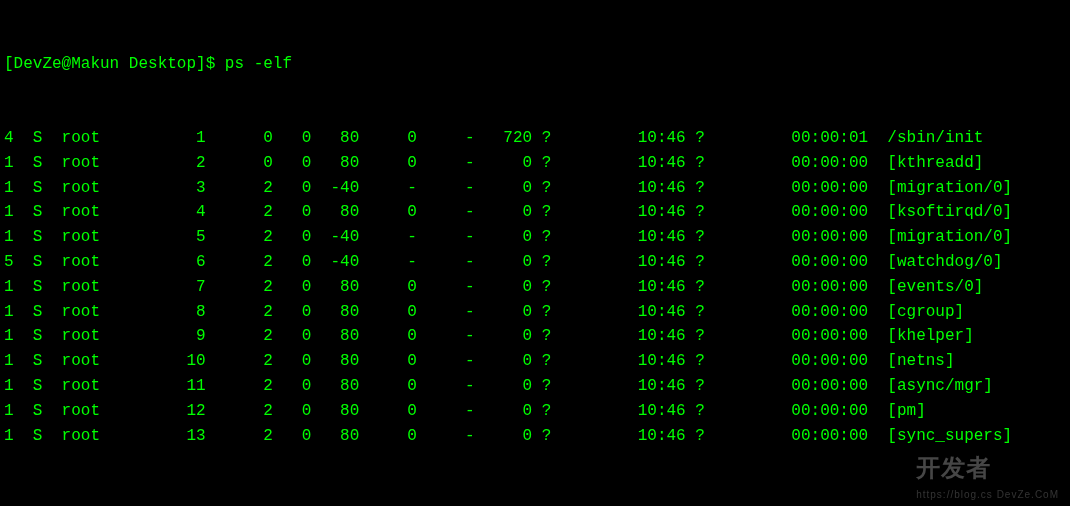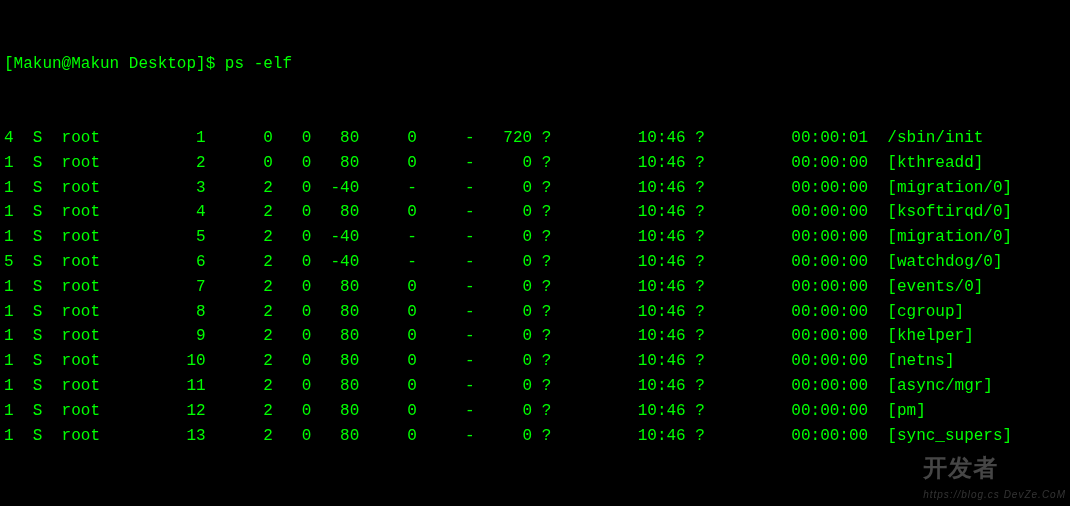--- a/index.html
+++ b/index.html
@@ -20,42 +20,41 @@
     white-space: pre;
   }
   .prompt-line {
     white-space: pre;
   }
   .row {
     white-space: pre;
   }
   .watermark {
     position: absolute;
-    right: 4px;
+    right: 11px;
     bottom: 4px;
     color: rgba(200,200,200,0.35);
     font-family: sans-serif;
     font-size: 24px;
     font-weight: 600;
     letter-spacing: 1px;
     pointer-events: none;
   }
   .watermark small {
     display: block;
     font-size: 10px;
     font-weight: 400;
     color: rgba(200,200,200,0.25);
     text-align: right;
-    font-style: italic;
   }
 </style>
 </head>
 <body>
 
 <div class="terminal">
-  <div class="prompt-line"><span>[Makun@Makun Desktop]$ </span><span>ps -elf</span></div>
+  <div class="prompt-line"><span>[DevZe@Makun Desktop]$ </span><span>ps -elf</span></div>
   <div id="rows-container"><div class="row">4  S  root          1      0   0   80     0     -   720 ?         10:46 ?         00:00:01  /sbin/init</div><div class="row">1  S  root          2      0   0   80     0     -     0 ?         10:46 ?         00:00:00  [kthreadd]</div><div class="row">1  S  root          3      2   0  -40     -     -     0 ?         10:46 ?         00:00:00  [migration/0]</div><div class="row">1  S  root          4      2   0   80     0     -     0 ?         10:46 ?         00:00:00  [ksoftirqd/0]</div><div class="row">1  S  root          5      2   0  -40     -     -     0 ?         10:46 ?         00:00:00  [migration/0]</div><div class="row">5  S  root          6      2   0  -40     -     -     0 ?         10:46 ?         00:00:00  [watchdog/0]</div><div class="row">1  S  root          7      2   0   80     0     -     0 ?         10:46 ?         00:00:00  [events/0]</div><div class="row">1  S  root          8      2   0   80     0     -     0 ?         10:46 ?         00:00:00  [cgroup]</div><div class="row">1  S  root          9      2   0   80     0     -     0 ?         10:46 ?         00:00:00  [khelper]</div><div class="row">1  S  root         10      2   0   80     0     -     0 ?         10:46 ?         00:00:00  [netns]</div><div class="row">1  S  root         11      2   0   80     0     -     0 ?         10:46 ?         00:00:00  [async/mgr]</div><div class="row">1  S  root         12      2   0   80     0     -     0 ?         10:46 ?         00:00:00  [pm]</div><div class="row">1  S  root         13      2   0   80     0     -     0 ?         10:46 ?         00:00:00  [sync_supers]</div></div>
 </div>
 
 <div class="watermark">
   <span>开发者</span>
   <small>https://blog.cs DevZe.CoM</small>
 </div>
 
 </body></html>

